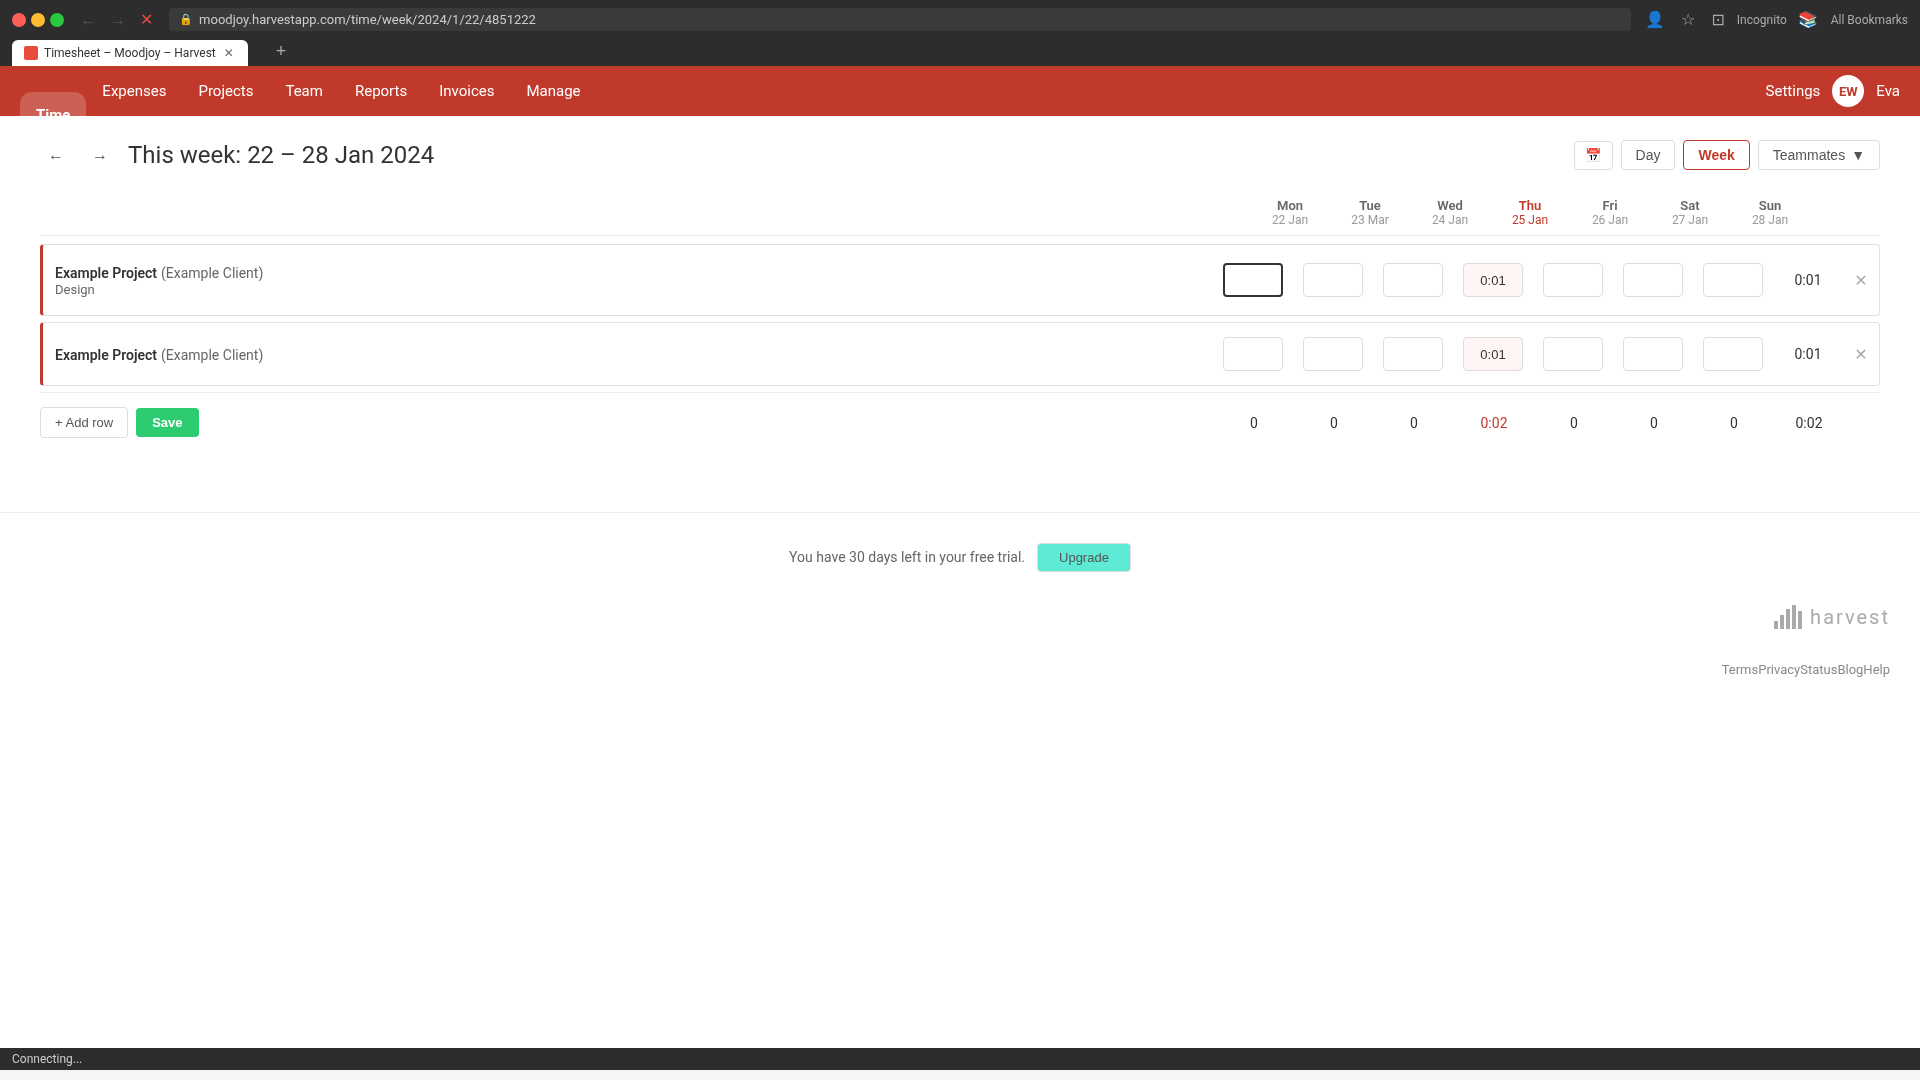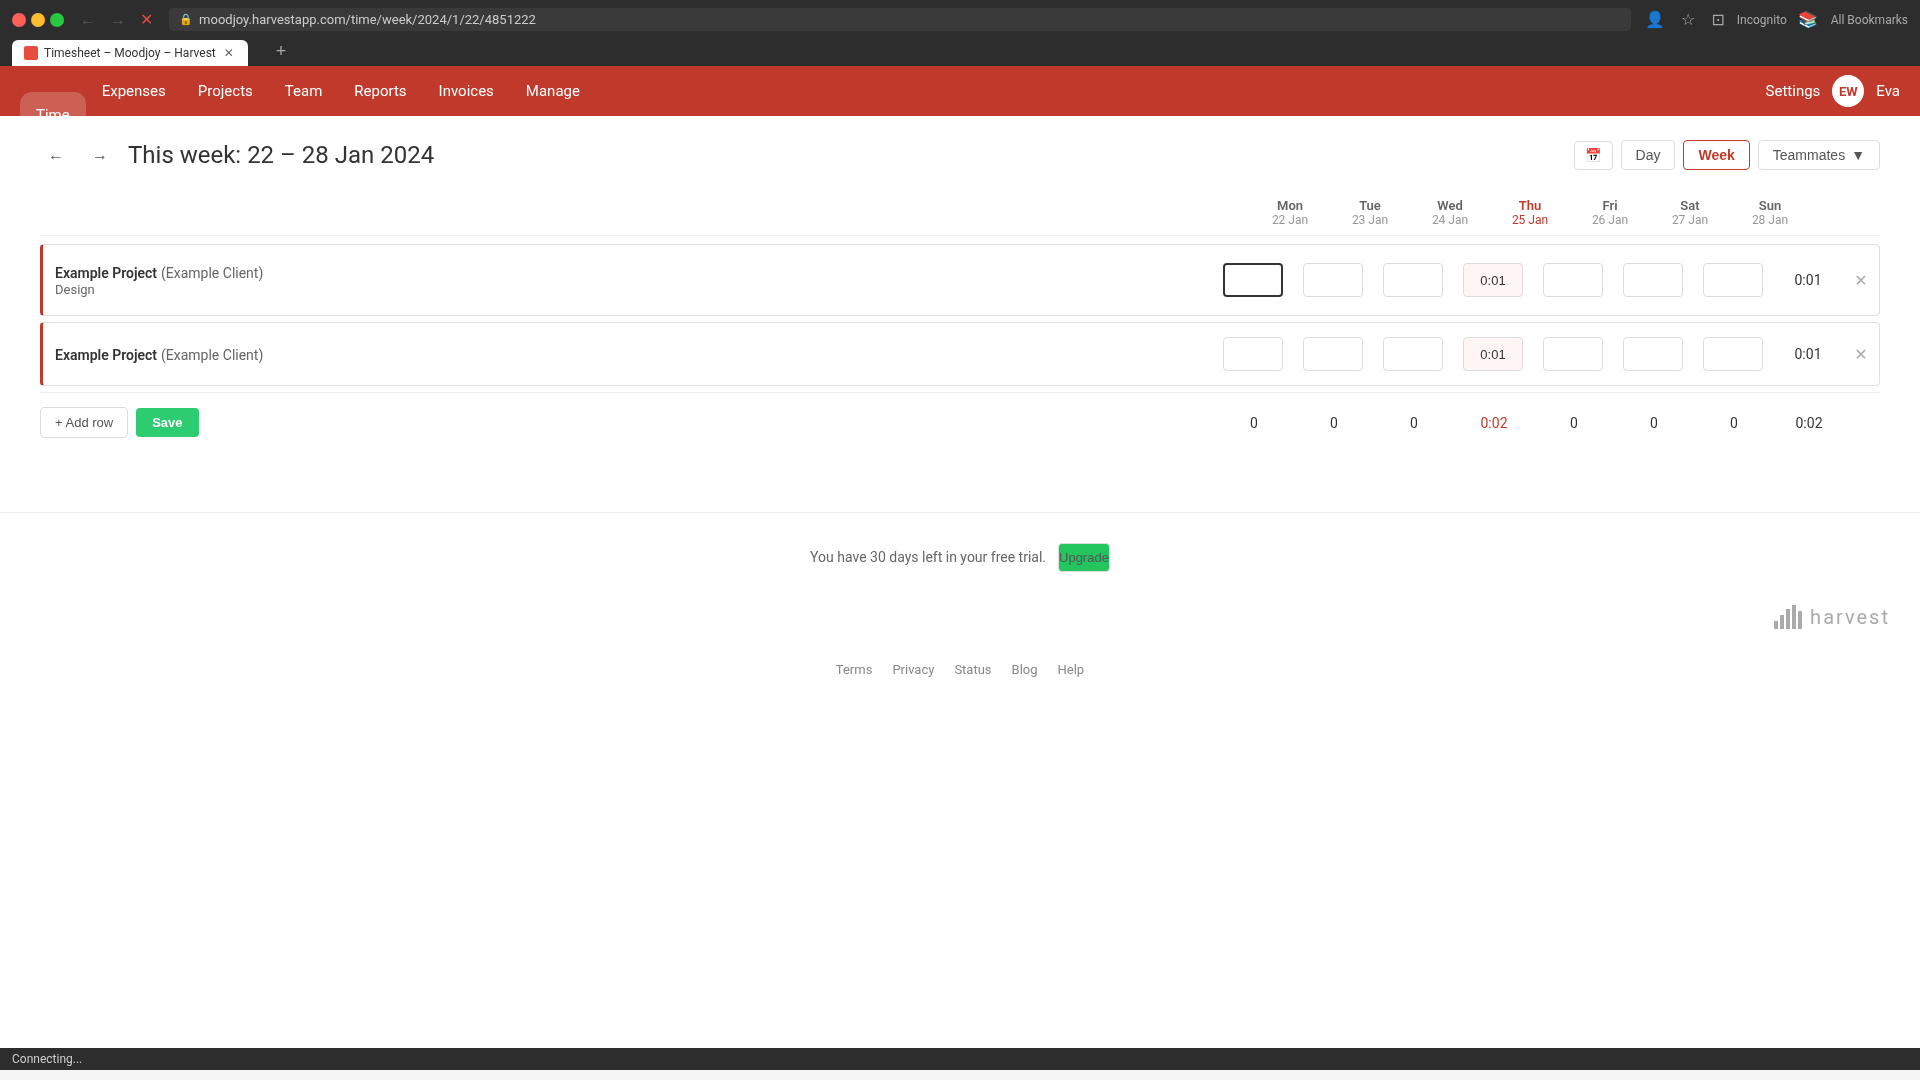--- a/index.html
+++ b/index.html
@@ -17,21 +17,21 @@
     .browser-tabs { display: flex; align-items: flex-end; gap: 20px; }
     .tab { display: flex; align-items: center; gap: 6px; background: #f0f0f0; padding: 6px 12px; border-radius: 6px 6px 0 0; font-size: 12px; color: #333; cursor: pointer; }
     .tab.active { background: white; }
     .tab-favicon { width: 14px; height: 14px; background: #e74c3c; border-radius: 2px; }
     .tab-close { background: none; border: none; color: #666; cursor: pointer; font-size: 12px; padding: 0 2px; }
     .new-tab { background: none; border: none; color: #aaa; cursor: pointer; font-size: 18px; padding: 4px 8px; }
 
     
     .app-nav { background: #c0392b; display: flex; align-items: center; padding: 0 20px; height: 50px; }
     .nav-item { color: white; padding: 14px 16px; font-size: 15px; cursor: pointer; text-decoration: none; }
-    .nav-item.active { background: rgba(255,255,255,0.2); border-radius: 12px; color: white; font-weight: 400; margin-top: 47px; }
+    .nav-item.active { background: rgba(255,255,255,0.2); border-radius: 12px; color: white; font-weight: 700; margin-top: 47px; }
     .nav-right { margin-left: auto; display: flex; align-items: center; gap: 12px; }
     .settings-link { color: white; font-size: 15px; cursor: pointer; }
     .user-avatar { background: white; color: #c0392b; border-radius: 50%; width: 32px; height: 32px; display: flex; align-items: center; justify-content: center; font-weight: bold; font-size: 13px; }
     .user-name { color: white; font-size: 15px; }
 
     
     .page-content { background: white; min-height: calc(1080px - 50px - 42px - 56px); padding: 0; }
 
     
     .week-header { display: flex; align-items: center; padding: 24px 40px 20px; gap: 12px; }
@@ -60,25 +60,25 @@
     .row-total { text-align: center; font-size: 14px; color: #333; padding: 0 8px; }
     .delete-btn { background: none; border: none; color: #aaa; cursor: pointer; font-size: 16px; padding: 4px 8px; }
     .add-row-section { display: flex; align-items: center; gap: 8px; }
     .add-row-btn { border: 1px solid #ddd; border-radius: 4px; background: white; padding: 7px 14px; cursor: pointer; font-size: 13px; color: #555; }
     .save-btn { background: #2ecc71; border: none; border-radius: 4px; color: white; padding: 7px 16px; cursor: pointer; font-size: 13px; font-weight: 600; }
     .total-val { text-align: center; font-size: 14px; color: #333; }
     .total-val.today { color: #c0392b; }
 
     
     .page-footer { background: white; text-align: center; padding: 30px; border-top: 1px solid #eee; }
-    .upgrade-btn { border: 1px solid #ddd; border-radius: 4px; background: #22c55e; padding: 6px 0; cursor: pointer; font-size: 13px; color: #555; }
+    .upgrade-btn { border: 1px solid #ddd; border-radius: 4px; background: #5eead4; padding: 6px 21px; cursor: pointer; font-size: 13px; color: #555; }
     .harvest-logo { display: flex; align-items: center; justify-content: flex-end; gap: 8px; margin: 33px 0; color: #aaa; font-size: 18px; }
     .harvest-bars { display: flex; align-items: flex-end; gap: 2px; height: 24px; }
     .harvest-bar { background: #aaa; width: 4px; }
-    .footer-links { display: flex; justify-content: center; gap: 20px; }
+    .footer-links { display: flex; justify-content: flex-end; }
     .footer-link { color: #888; font-size: 13px; text-decoration: none; cursor: pointer; }
 
     
     .status-bar { background: #2d2d2d; padding: 4px 12px; display: flex; align-items: center; }
     .status-text { color: #ccc; font-size: 12px; }
 
     
     .row-container { border: 1px solid #e0e0e0; border-radius: 4px; margin-bottom: 6px; }
     .row-left-accent { border-left: 3px solid #c0392b; }
   </style>
@@ -155,21 +155,21 @@
   <div class="timesheet">
 
     <div class="day-headers">
       <div></div>
       <div class="day-header">
         <div class="day-name">Mon</div>
         <div class="day-date">22 Jan</div>
       </div>
       <div class="day-header">
         <div class="day-name">Tue</div>
-        <div class="day-date">23 Jan</div>
+        <div class="day-date">23 Mar</div>
       </div>
       <div class="day-header">
         <div class="day-name">Wed</div>
         <div class="day-date">24 Jan</div>
       </div>
       <div class="day-header today">
         <div class="day-name" style="color:#c0392b;">Thu</div>
         <div class="day-date" style="color:#c0392b;">25 Jan</div>
       </div>
       <div class="day-header">

